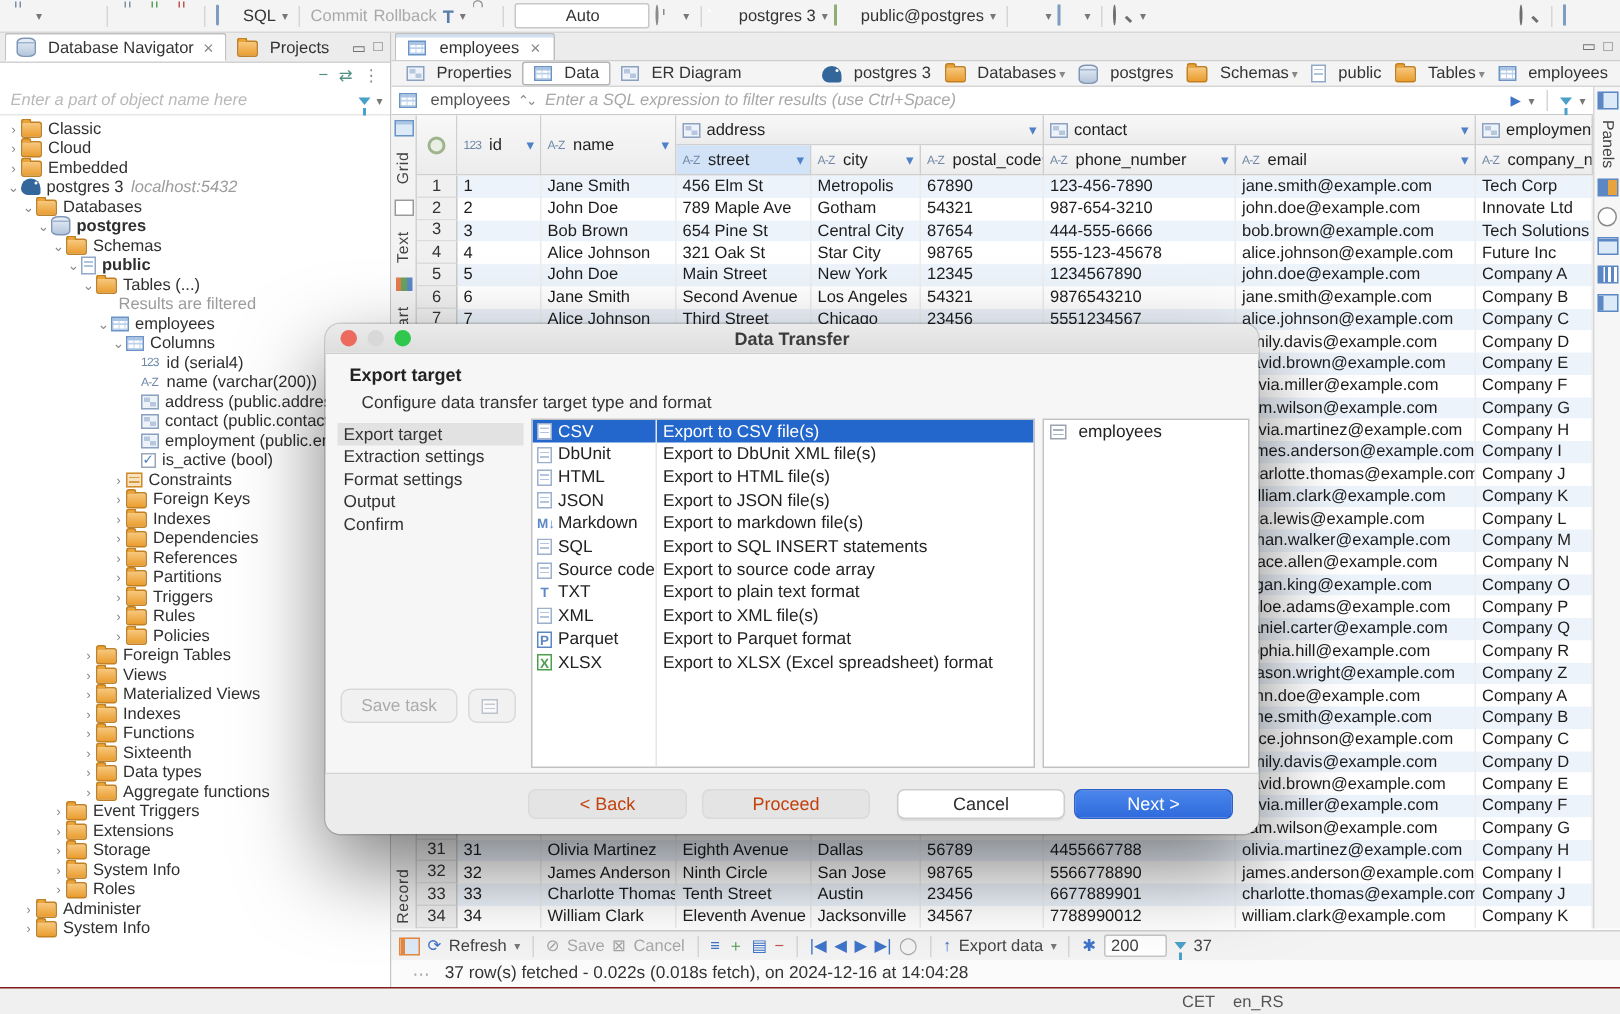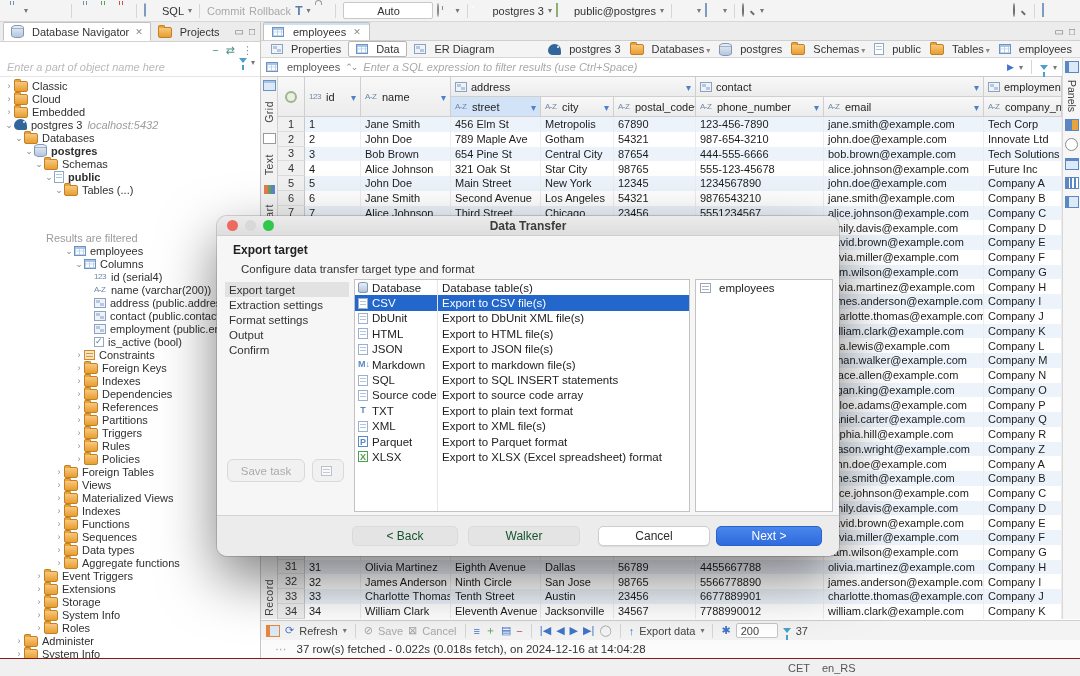--- a/index.html
+++ b/index.html
@@ -40,21 +40,21 @@
 
   
   #sidebar{position:absolute;left:0;top:22px;width:261px;height:636px;background:#fff;
            border-right:1px solid #c6c6c6;box-sizing:border-box;display:flex;flex-direction:column;}
   .side-tabs{height:19px;background:#ececec;border-bottom:1px solid #d2d2d2;display:flex;align-items:stretch;padding-left:3px;flex:none}
   .stab{display:flex;align-items:center;gap:4px;padding:0 7px;color:#333}
   .stab.active{background:#fff;border:1px solid #c2c2c2;border-bottom:1px solid #fff;border-radius:2px 2px 0 0}
   .xbtn{color:#8a8a8a;font-size:9px;margin-left:2px}
   .winctl{margin-left:auto;display:flex;align-items:center;gap:5px;padding-right:5px;color:#707070;font-size:10px}
   .side-toolrow{height:16px;display:flex;justify-content:flex-end;align-items:center;gap:7px;padding-right:7px;color:#4e8f85;flex:none}
-  .side-filter{height:18px;border-bottom:1px solid #e6e6e6;display:flex;padding:0 5px;gap:4px;flex:none}
+  .side-filter{height:18px;border-bottom:1px solid #e6e6e6;display:flex;align-items:center;padding:0 5px;gap:4px;flex:none}
   .side-filter input{flex:1;border:none;outline:none;font:italic 11px "Liberation Sans",sans-serif;color:#555;background:transparent}
   .side-filter input::placeholder{color:#b9b9b9}
   .funnel{width:0;height:0;border-left:4px solid transparent;border-right:4px solid transparent;border-top:5px solid #49a0c9;position:relative;flex:none}
   .funnel::after{content:"";position:absolute;left:-1px;top:-1px;width:2px;height:5px;background:#49a0c9;top:2px}
   #tree{flex:1;overflow:hidden;padding-top:2px}
   .trow{height:13px;display:flex;align-items:center;white-space:nowrap;color:#2f2f2f}
   .arr{width:10px;font-size:9px;color:#8a8a8a;text-align:center;flex:none}
   .suffix{color:#9c9c9c;font-style:italic;margin-left:5px}
 
   
@@ -196,21 +196,21 @@
               border:1px solid #c2c2c2;box-sizing:border-box}
   .srow{height:15px;display:flex;align-items:center;gap:4px;padding-left:4px;font-size:11.5px;color:#222}
   #savetask{position:absolute;left:10px;top:243px;width:76px;height:21px;border:1px solid #d9d9d9;border-radius:6px;
             background:#f1f1f1;color:#ababab;font-size:11.5px;display:flex;align-items:center;justify-content:center}
   #taskbtn{position:absolute;left:95px;top:243px;width:30px;height:21px;border:1px solid #d9d9d9;border-radius:6px;
            background:#f1f1f1;display:flex;align-items:center;justify-content:center}
   #taskbtn .ic-list{opacity:.6}
   #dlg-footer{position:absolute;left:0;right:0;bottom:0;height:40px;background:#ececec;border-top:1px solid #d2d2d2;
               border-radius:0 0 10px 10px}
   .dbtn{position:absolute;top:10px;height:20px;border-radius:5px;font-size:12px;display:flex;align-items:center;justify-content:center;box-sizing:border-box}
-  .dbtn.disabled{background:#e4e4e4;border:1px solid #dadada;color:#14532d}
+  .dbtn.disabled{background:#e4e4e4;border:1px solid #dadada;color:#c2410c}
   .dbtn.plain{background:#fff;border:1px solid #cdcdcd;color:#2c2c2c;box-shadow:0 1px 1px rgba(0,0,0,.08)}
   .dbtn.primary{background:linear-gradient(#4a86ea,#2f6bdd);border:1px solid #2a61cc;color:#fff}
   #btn-back{left:135px;width:106px}
   #btn-proceed{left:251px;width:112px}
   #btn-cancel{left:381px;width:112px}
   #btn-next{left:499px;width:106px}
 </style>
 </head>
 <body>
 
@@ -327,21 +327,21 @@
         <div class="trow" style="padding-left: 44px;">
           <span class="arr">⌄</span>
           <span class="ic ic-page"></span>
           <span class="b ">public</span>
         </div>
         <div class="trow" style="padding-left: 54px;">
           <span class="arr">⌄</span>
           <span class="ic ic-folder"></span>
           <span>Tables (...)</span>
         </div>
-        <div class="trow" style="padding-left: 36px; margin-top: 35px;">
+        <div class="trow" style="padding-left: 69px;">
           <span class="arr"></span>
           <span class="gray">Results are filtered</span>
         </div>
         <div class="trow" style="padding-left: 64px;">
           <span class="arr">⌄</span>
           <span class="ic ic-table"></span>
           <span>employees</span>
         </div>
         <div class="trow" style="padding-left: 74px;">
           <span class="arr">⌄</span>
@@ -444,21 +444,21 @@
           <span>Indexes</span>
         </div>
         <div class="trow" style="padding-left: 54px;">
           <span class="arr">›</span>
           <span class="ic ic-folder"></span>
           <span>Functions</span>
         </div>
         <div class="trow" style="padding-left: 54px;">
           <span class="arr">›</span>
           <span class="ic ic-folder"></span>
-          <span>Sequences</span>
+          <span>Sixteenth</span>
         </div>
         <div class="trow" style="padding-left: 54px;">
           <span class="arr">›</span>
           <span class="ic ic-folder"></span>
           <span>Data types</span>
         </div>
         <div class="trow" style="padding-left: 54px;">
           <span class="arr">›</span>
           <span class="ic ic-folder"></span>
           <span>Aggregate functions</span>
@@ -1085,27 +1085,20 @@
       <div class="h2">Configure data transfer target type and format</div>
     </div>
     <div id="dlg-nav">
         <div class="dnav active">Export target</div>
         <div class="dnav">Extraction settings</div>
         <div class="dnav">Format settings</div>
         <div class="dnav">Output</div>
         <div class="dnav">Confirm</div>
       </div>
     <div id="dlg-formats">
-        <div class="frow">
-          <div class="fn">
-            <span class="fic db"></span>
-            <span>Database</span>
-          </div>
-          <div class="fd">Database table(s)</div>
-        </div>
         <div class="frow selected">
           <div class="fn">
             <span class="fic "></span>
             <span>CSV</span>
           </div>
           <div class="fd">Export to CSV file(s)</div>
         </div>
         <div class="frow">
           <div class="fn">
             <span class="fic "></span>
@@ -1182,19 +1175,19 @@
         <span class="ic ic-list"></span>
         <span>employees</span>
       </div>
     </div>
     <div id="savetask">Save task</div>
     <div id="taskbtn">
       <span class="ic ic-list"></span>
     </div>
     <div id="dlg-footer">
       <div class="dbtn disabled" id="btn-back">&lt; Back</div>
-      <div class="dbtn disabled" id="btn-proceed">Walker</div>
+      <div class="dbtn disabled" id="btn-proceed">Proceed</div>
       <div class="dbtn plain" id="btn-cancel">Cancel</div>
       <div class="dbtn primary" id="btn-next">Next &gt;</div>
     </div>
   </div>
 
 </div>
 
 </body></html>

